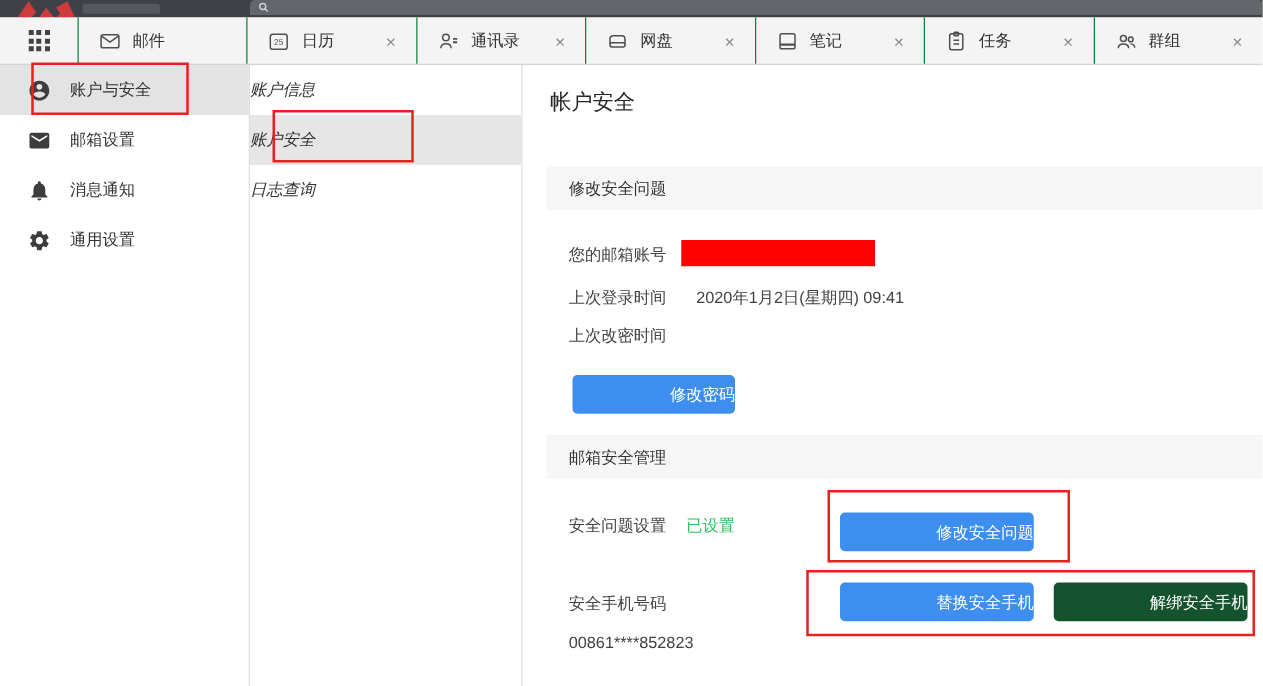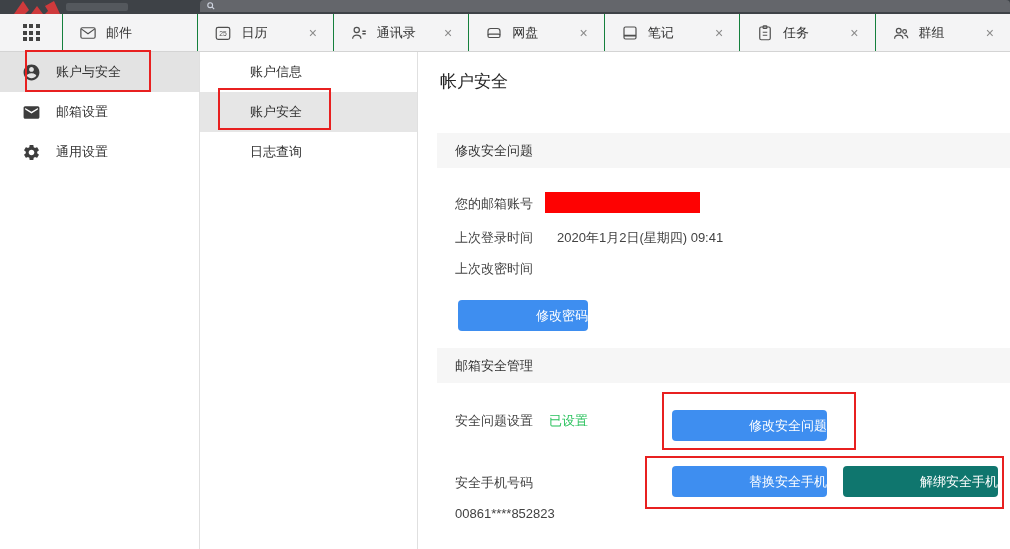--- a/index.html
+++ b/index.html
@@ -31,36 +31,36 @@
 
   
   .sidebar { position:absolute; left:0; top:52px; width:200px; height:497px; background:#fff; border-right:1px solid #e0e0e0; }
   .side-item { height:40px; display:flex; align-items:center; padding-left:22px; cursor:pointer; }
   .side-item.active { background:#e3e3e3; }
   .side-item .s-icon { width:19px; height:19px; margin-right:15px; }
   .side-item .s-icon svg { width:19px; height:19px; display:block; fill:#3d3d3d; }
   .side-item .s-label { font-size:13px; color:#333; }
 
   .subnav { position:absolute; left:200px; top:52px; width:218px; height:497px; background:#fff; border-right:1px solid #e0e0e0; }
-  .sub-item { height:40px; line-height:40px; padding-left:50px; font-size:13px; color:#333; cursor:pointer; }
+  .sub-item { height:40px; line-height:40px; font-size:13px; color:#333; cursor:pointer;font-style:italic; }
   .sub-item.active { background:#e6e6e6; }
 
   
   .main { position:absolute; left:419px; top:52px; width:591px; height:497px; background:#fff; }
   .page-title { position:absolute; left:21px; top:18px; font-size:17px; color:#262626; font-weight:400; }
   .section-bar { position:absolute; left:18px; right:0; height:35px; line-height:35px;
     background:#f6f6f6; padding-left:18px; font-size:13px; color:#333; }
   .sec1 { top:81px; }
   .sec2 { top:296px; }
   .lbl { position:absolute; font-size:13px; color:#424242; white-space:nowrap; }
   .redaction { position:absolute; left:126px; top:140px; width:155px; height:21px; background:#fe0202; }
   .btn { position:absolute; height:31px; border:none; border-radius:4px; color:#fff;
     font-size:13px; font-family:inherit; cursor:pointer; text-align:right; }
   .btn-blue { background:#3e8ef0; }
-  .btn-red { background:#0f766e; }
+  .btn-red { background:#14532d; }
   .status-green { color:#2bc25e; }
 
   
   .annot { position:absolute; border:2px solid #e82020; pointer-events:none; z-index:10; background:transparent; }
   .annot-sidebar { left:25px; top:50px; width:126px; height:42px; }
   .annot-subnav { left:218px; top:88px; width:113px; height:42px; }
   .annot-question { left:662px; top:392px; width:194px; height:58px; }
   .annot-phone { left:645px; top:456px; width:359px; height:53px; }
 </style>
 </head>
@@ -193,20 +193,28 @@
     <span class="s-icon">
       <svg viewBox="0 0 24 24">
           <path d="M20 4H4c-1.1 0-2 .9-2 2v12c0 1.1.9 2 2 2h16c1.1 0 2-.9 2-2V6c0-1.1-.9-2-2-2zm0 4.2l-8 5-8-5V6.2l8 5 8-5v2z"></path>
         </svg>
     </span>
     <span class="s-label">邮箱设置</span>
   </div>
   <div class="side-item">
     <span class="s-icon">
       <svg viewBox="0 0 24 24">
+          <path d="M12 22c1.1 0 2-.9 2-2h-4c0 1.1.9 2 2 2zm6-6v-5c0-3.07-1.63-5.64-4.5-6.32V4c0-.83-.67-1.5-1.5-1.5s-1.5.67-1.5 1.5v.68C7.64 5.36 6 7.92 6 11v5l-2 2v1h16v-1l-2-2z"></path>
+        </svg>
+    </span>
+    <span class="s-label">消息通知</span>
+  </div>
+  <div class="side-item">
+    <span class="s-icon">
+      <svg viewBox="0 0 24 24">
           <path d="M19.14 12.94c.04-.3.06-.61.06-.94 0-.32-.02-.64-.07-.94l2.03-1.58c.18-.14.23-.41.12-.61l-1.92-3.32c-.12-.22-.37-.29-.59-.22l-2.39.96c-.5-.38-1.03-.7-1.62-.94L14.4 2.81c-.04-.24-.24-.41-.48-.41h-3.84c-.24 0-.43.17-.47.41L9.25 5.35c-.59.24-1.13.57-1.62.94l-2.39-.96c-.22-.08-.47 0-.59.22L2.74 8.87c-.12.21-.08.47.12.61l2.03 1.58c-.05.3-.09.63-.09.94s.02.64.07.94l-2.03 1.58c-.18.14-.23.41-.12.61l1.92 3.32c.12.22.37.29.59.22l2.39-.96c.5.38 1.03.7 1.62.94l.36 2.54c.05.24.24.41.48.41h3.84c.24 0 .44-.17.47-.41l.36-2.54c.59-.24 1.13-.56 1.62-.94l2.39.96c.22.08.47 0 .59-.22l1.92-3.32c.12-.22.07-.47-.12-.61l-2.01-1.58zM12 15.6c-1.98 0-3.6-1.62-3.6-3.6s1.62-3.6 3.6-3.6 3.6 1.62 3.6 3.6-1.62 3.6-3.6 3.6z"></path>
         </svg>
     </span>
     <span class="s-label">通用设置</span>
   </div>
 </div>
 
 <div class="subnav">
   <div class="sub-item">账户信息</div>
   <div class="sub-item active">账户安全</div>

